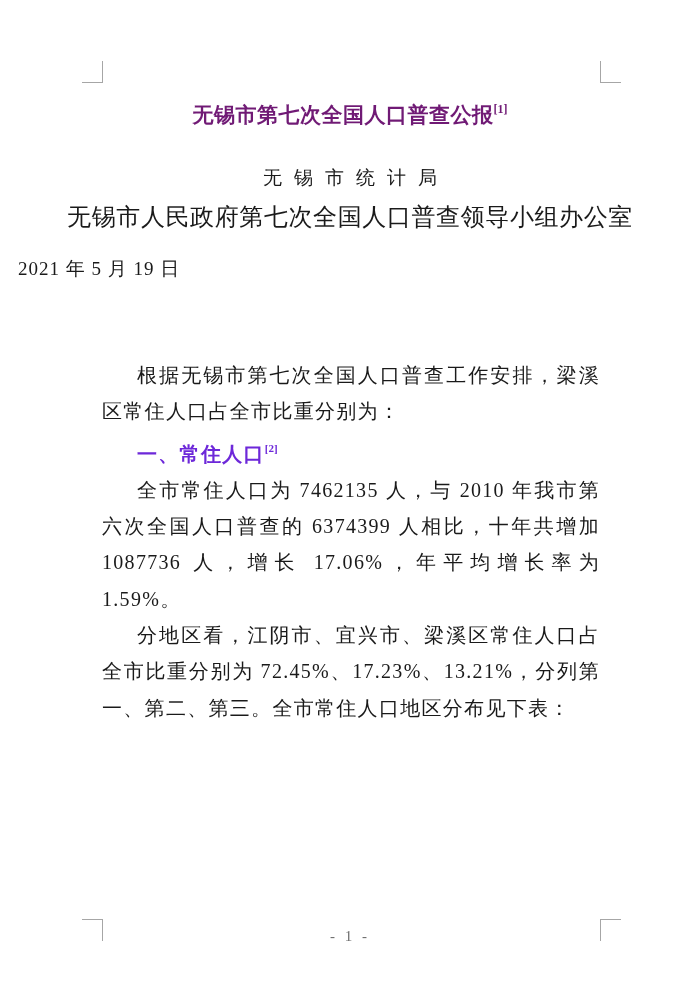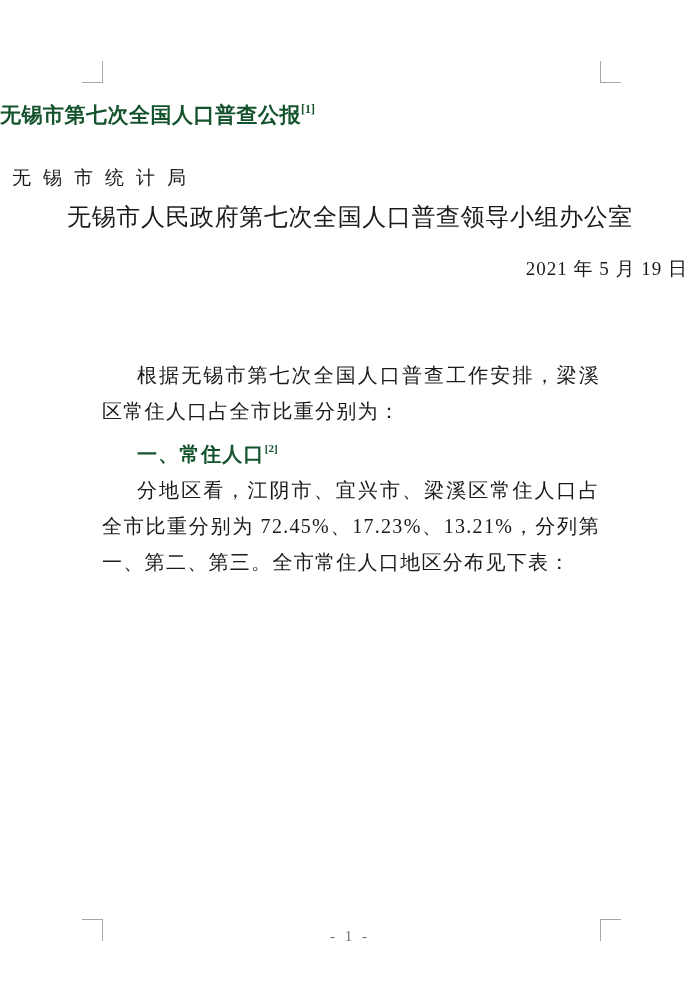--- a/index.html
+++ b/index.html
@@ -15,51 +15,51 @@
   }
   
   .crop { position: absolute; width: 21px; height: 22px; }
   .crop-tl { left: 82px;  top: 61px;  border-right: 1px solid #a6a6a6; border-bottom: 1px solid #a6a6a6; }
   .crop-tr { left: 600px; top: 61px;  border-left: 1px solid #a6a6a6;  border-bottom: 1px solid #a6a6a6; }
   .crop-bl { left: 82px;  top: 919px; border-right: 1px solid #a6a6a6; border-top: 1px solid #a6a6a6; }
   .crop-br { left: 600px; top: 919px; border-left: 1px solid #a6a6a6;  border-top: 1px solid #a6a6a6; }
   
   .doc-title {
     position: absolute; left: 0; right: 0; top: 101px;
-    font-size: 21px; font-weight: bold;
-    letter-spacing: 0.5px; color: #14532d;
+    text-align: center; font-size: 21px; font-weight: bold;
+    letter-spacing: 0.5px; color: #701a75;
   }
   .sup {
     font-size: 12px; font-weight: bold;
     vertical-align: 9px; letter-spacing: 0;
   }
   .org-line-1 {
     position: absolute; left: 12px; right: 0; top: 165px;
-    font-size: 19px; letter-spacing: 12px;
+    text-align: center; font-size: 19px; letter-spacing: 12px;
   }
   .org-line-2 {
     position: absolute; left: 0; right: 0; top: 201px;
     text-align: center; font-size: 24px; letter-spacing: 0.6px;
   }
   .date-line {
-    position: absolute; left: 0; right: 12px; top: 256px;
-    text-align: right; font-size: 19px; letter-spacing: 1px;
+    position: absolute; left: 0; right: 4px; top: 256px;
+    text-align: left; font-size: 19px; letter-spacing: 1px; padding-left: 18px;
   }
   
   .body-text {
     position: absolute; left: 102px; top: 357px; width: 498px;
     font-size: 20px; line-height: 36.3px; letter-spacing: 1.3px;
   }
   .body-text p {
     text-align: justify;
     text-justify: inter-character;
     text-indent: 1.75em;
   }
   .section-heading {
-    font-weight: bold; text-indent: 1.75em; color: #14532d;
+    font-weight: bold; text-indent: 1.75em; color: #6d28d9;
   }
   .section-heading .sup { font-size: 11px; }
   
   .page-number {
     position: absolute; left: 0; right: 0; top: 928px;
     text-align: center; font-size: 15px; letter-spacing: 3px;
     color: #6e6e6e;
   }
 </style>
 </head>
@@ -78,19 +78,20 @@
 
   <div class="org-line-2">无锡市人民政府第七次全国人口普查领导小组办公室</div>
 
   <div class="date-line">2021 年 5 月 19 日</div>
 
   <div class="body-text">
     <p>根据无锡市第七次全国人口普查工作安排，梁溪区常住人口占全市比重分别为：</p>
 
     <p class="section-heading"><span>一、常住人口</span><span class="sup">[2]</span></p>
 
+    <p>全市常住人口为 7462135 人，与 2010 年我市第六次全国人口普查的 6374399 人相比，十年共增加 1087736 人，增长 17.06%，年平均增长率为 1.59%。</p>
 
     <p>分地区看，江阴市、宜兴市、梁溪区常住人口占全市比重分别为 72.45%、17.23%、13.21%，分列第一、第二、第三。全市常住人口地区分布见下表：</p>
   </div>
 
   <div class="page-number">- 1 -</div>
 
 </div>
 
 </body></html>

